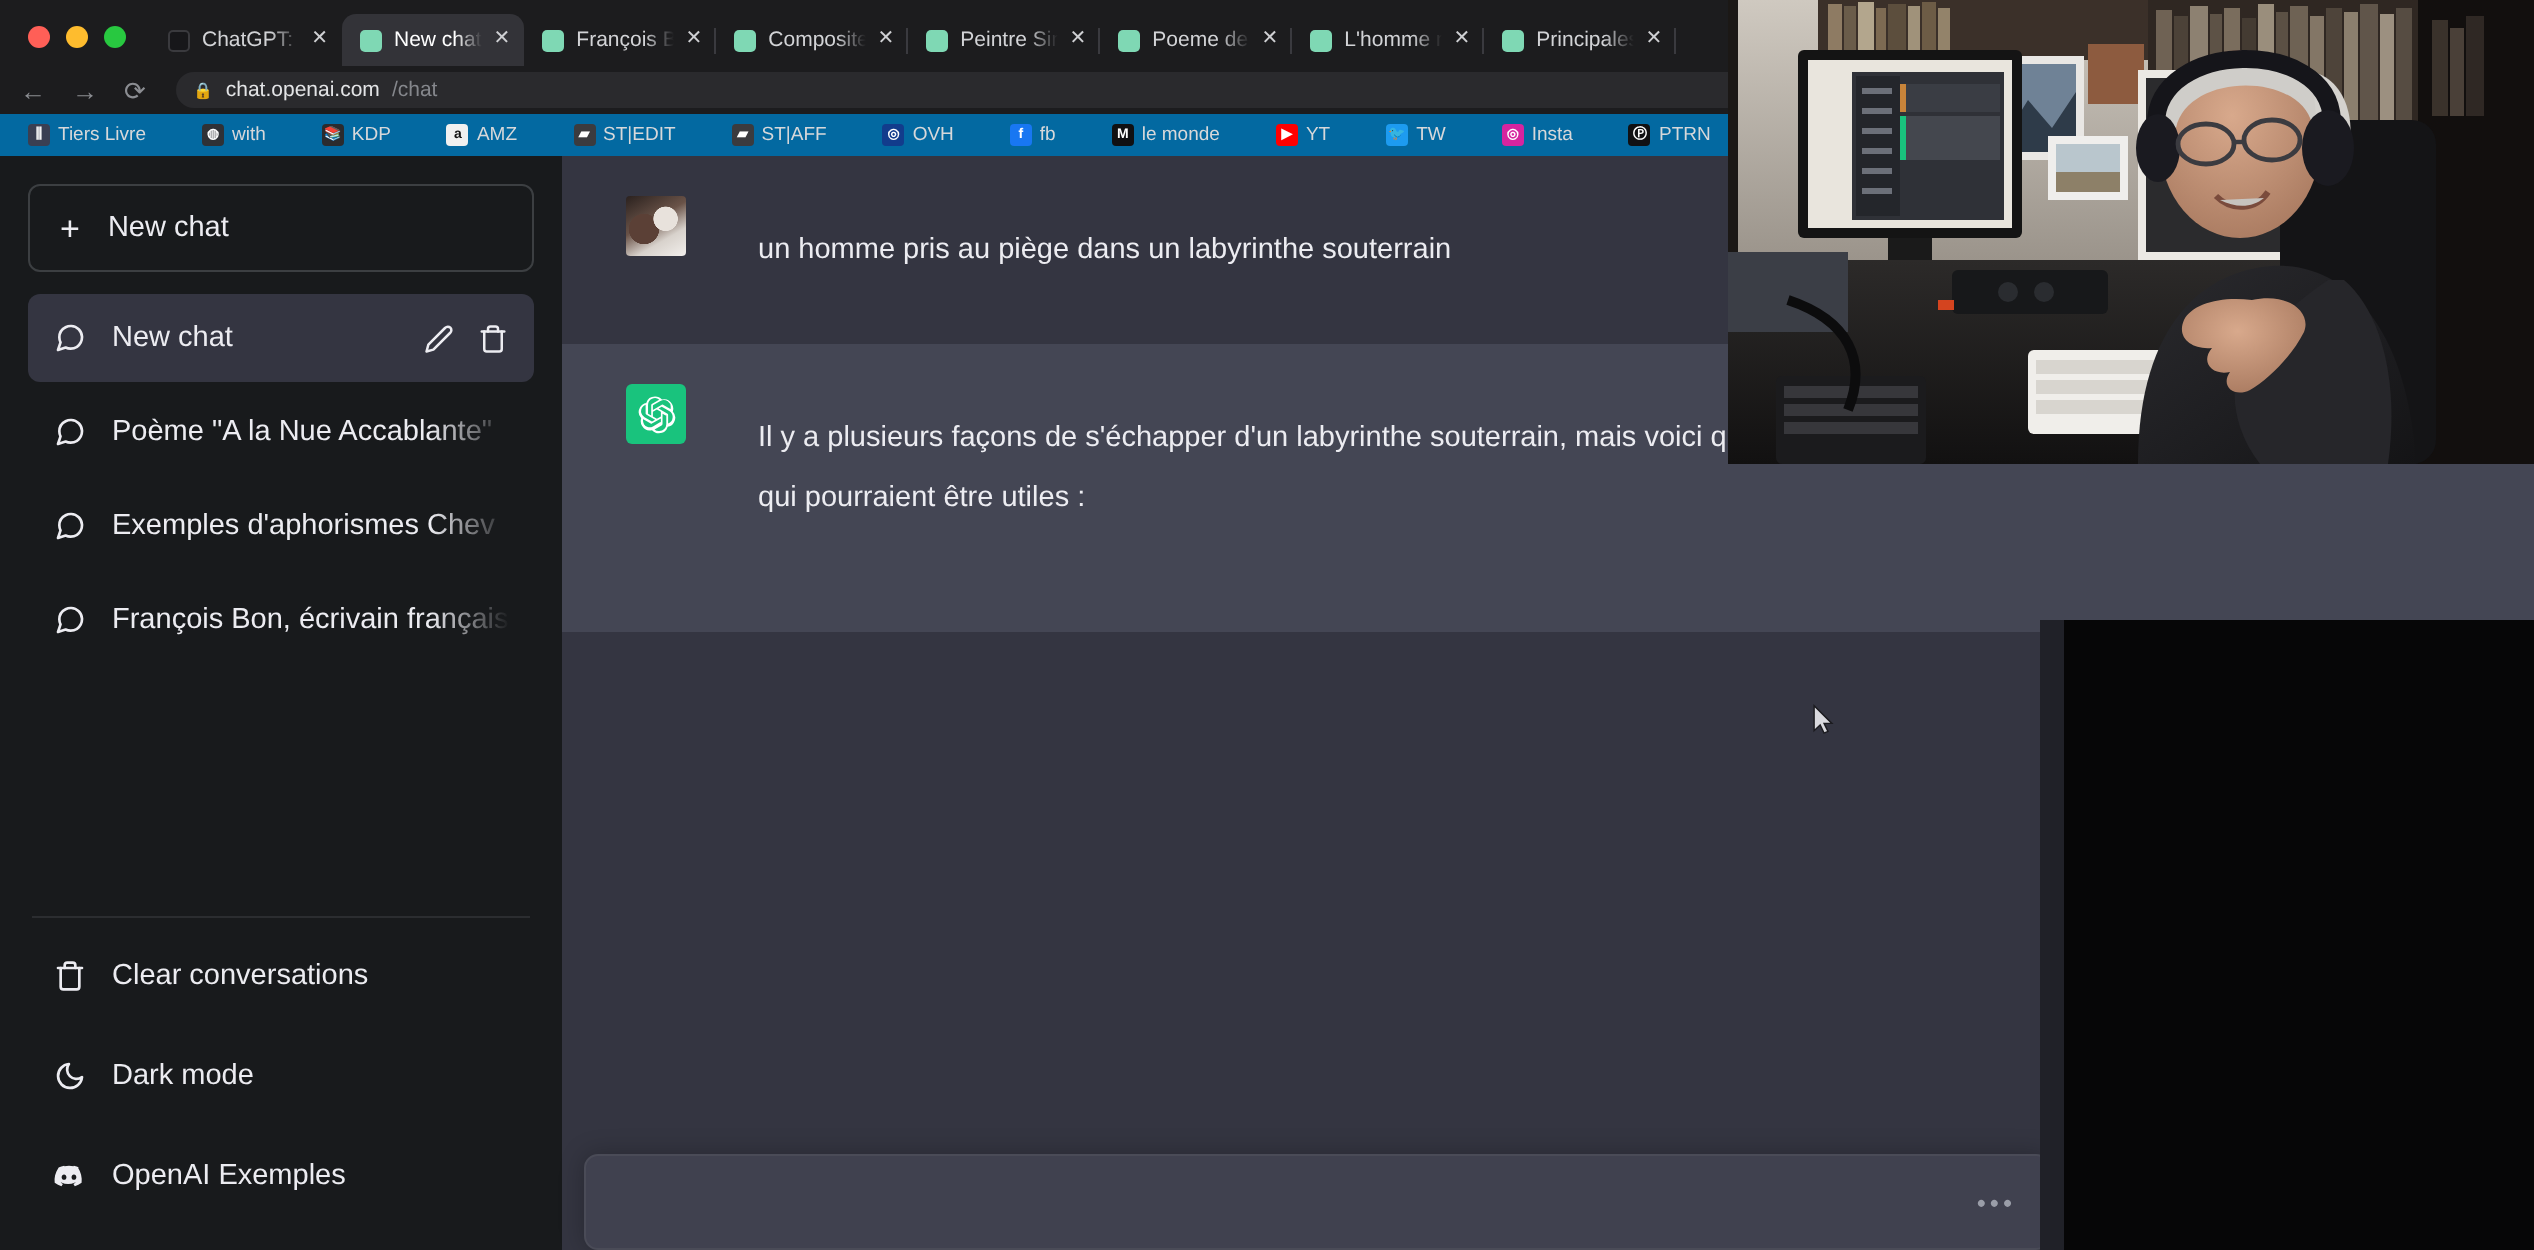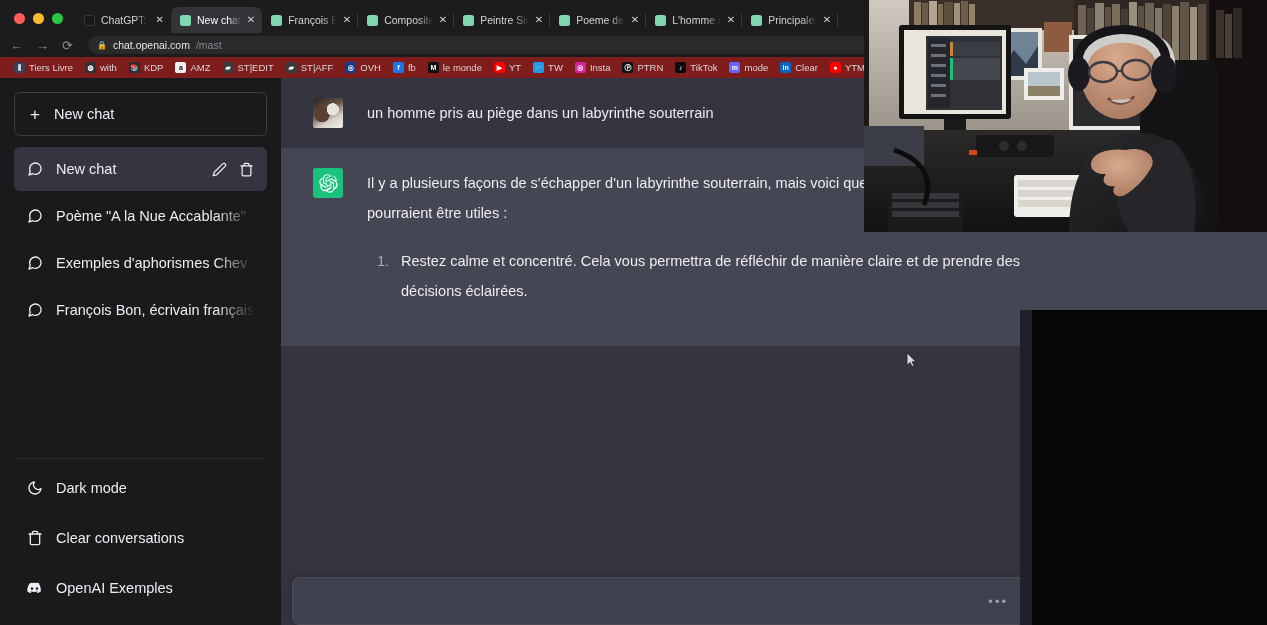--- a/index.html
+++ b/index.html
@@ -49,21 +49,21 @@
   .omnibox {
     flex:1; height:18px; border-radius:9px; background:#2a2a2d;
     display:flex; align-items:center; gap:6px; padding:0 9px;
     font-size:10.5px; color:#e3e4e6; margin-left:2px;
   }
   .omnibox .lock { font-size:8px; color:#9a9ca0; }
   .omnibox .path { color:#85878c; }
 
   .bookmarks {
     position:absolute; left:0; top:57px; width:1267px; height:21px;
-    background:#7f1d1d; display:flex; align-items:center; gap:0px; padding:0 8px; overflow:hidden;
+    background:#0369a1; display:flex; align-items:center; gap:16px; padding:0 8px; overflow:hidden;
   }
   .bm { display:flex; align-items:center; gap:4px; padding:0 6px; font-size:9.5px; color:#d7d8da; white-space:nowrap; }
   .bmicon { width:11px; height:11px; border-radius:2px; flex:0 0 auto; display:flex; align-items:center; justify-content:center;
             font-size:7px; color:#fff; font-weight:bold; line-height:1; overflow:hidden; }
 
   
   .page { position:absolute; left:0; top:78px; width:1267px; height:547px; background:#0c0c0e; }
 
   
   .sidebar {
@@ -106,21 +106,21 @@
   .msg-inner { display:flex; gap:24px; width:752px; margin-left:32px; }
   .avatar { width:30px; height:30px; flex:0 0 auto; border-radius:2px; overflow:hidden; }
   .avatar.photo {
     background:
       radial-gradient(circle at 66% 38%, #e8e2dc 0 22%, transparent 23%),
       radial-gradient(circle at 30% 55%, #5b4036 0 28%, transparent 29%),
       linear-gradient(150deg, #2a211e 0%, #6a5348 42%, #d8d2cc 70%, #f2efec 100%);
   }
   .avatar.gpt { background:#19c37d; display:flex; align-items:center; justify-content:center; border-radius:3px; }
   .msgtext { color:#ececf1; font-size:14.5px; line-height:30px; }
-  .msgtext p { margin:0; }
+  .msgtext p { margin:12px; }
   .msgtext ol { margin:18px 0 0 0; padding-left:26px; list-style:decimal; }
   .msgtext ol li::marker { color:#a9acb8; }
   .msgtext ol li { padding-left:8px; }
 
   
   .composer-wrap { position:absolute; left:0; bottom:0; width:986px; background:#343541; padding-bottom:0; }
   .composer {
     margin:0 auto; width:733px; height:48px; margin-left:11px;
     background:#40414f; border-radius:7px; border:1px solid #4a4b57;
     display:flex; align-items:center; justify-content:flex-end; padding:0 16px;
@@ -205,21 +205,21 @@
       </div>
   </div>
 
   <div class="toolbar">
     <span class="navbtn">←</span>
     <span class="navbtn">→</span>
     <span class="navbtn">⟳</span>
     <div class="omnibox">
       <span class="lock">🔒</span>
       <span>chat.openai.com</span>
-        <span class="path">/mast</span>
+        <span class="path">/chat</span>
     </div>
   </div>
 
   <div class="bookmarks" id="bookmarks">
       <div class="bm">
         <span class="bmicon" style="background: rgb(58, 63, 82);">⫼</span>
         <span>Tiers Livre</span>
       </div>
       <div class="bm">
         <span class="bmicon" style="background: rgb(47, 49, 54);">◍</span>
@@ -339,33 +339,33 @@
               </svg>
             </span>
             <span class="ctitle">François Bon, écrivain français</span>
           </div>
         </div>
       <div class="divider"></div>
       <div class="botlist" id="botlist">
           <div class="botitem">
             <span class="ico">
               <svg width="16" height="16" viewBox="0 0 24 24" fill="none" stroke="#ececf1" stroke-width="2" stroke-linecap="round" stroke-linejoin="round">
-                <path d="M21 12.79A9 9 0 1 1 11.21 3 7 7 0 0 0 21 12.79z"></path>
-              </svg>
-            </span>
-            <span>Dark mode</span>
-          </div>
-          <div class="botitem">
-            <span class="ico">
-              <svg width="16" height="16" viewBox="0 0 24 24" fill="none" stroke="#ececf1" stroke-width="2" stroke-linecap="round" stroke-linejoin="round">
                 <polyline points="3 6 5 6 21 6"></polyline>
                 <path d="M19 6v14a2 2 0 0 1-2 2H7a2 2 0 0 1-2-2V6m3 0V4a2 2 0 0 1 2-2h4a2 2 0 0 1 2 2v2"></path>
               </svg>
             </span>
             <span>Clear conversations</span>
+          </div>
+          <div class="botitem">
+            <span class="ico">
+              <svg width="16" height="16" viewBox="0 0 24 24" fill="none" stroke="#ececf1" stroke-width="2" stroke-linecap="round" stroke-linejoin="round">
+                <path d="M21 12.79A9 9 0 1 1 11.21 3 7 7 0 0 0 21 12.79z"></path>
+              </svg>
+            </span>
+            <span>Dark mode</span>
           </div>
           <div class="botitem">
             <span class="ico">
               <svg width="17" height="17" viewBox="0 0 24 24" fill="#ececf1">
                 <path d="M19.3 5.3A16 16 0 0 0 15.4 4l-.2.4a15 15 0 0 0-6.4 0L8.6 4a16 16 0 0 0-3.9 1.3C2.2 9 1.5 12.6 1.9 16.1a16 16 0 0 0 4.8 2.4l1-1.6a10 10 0 0 1-1.6-.8l.4-.3a11.4 11.4 0 0 0 9.8 0l.4.3c-.5.3-1 .6-1.6.8l1 1.6a16 16 0 0 0 4.8-2.4c.5-4-.6-7.6-2.6-10.8zM8.5 14c-.9 0-1.7-.9-1.7-1.9s.8-1.9 1.7-1.9 1.7.9 1.7 1.9-.7 1.9-1.7 1.9zm7 0c-1 0-1.7-.9-1.7-1.9s.7-1.9 1.7-1.9 1.7.9 1.7 1.9-.8 1.9-1.7 1.9z"></path>
               </svg>
             </span>
             <span>OpenAI Exemples</span>
           </div>
         </div>
@@ -384,23 +384,20 @@
 
       <div class="msgrow assistant" style="padding-bottom:40px;">
         <div class="msg-inner">
           <div class="avatar gpt">
             <svg width="19" height="19" viewBox="0 0 41 41" fill="#fff" aria-hidden="true">
               <path d="M37.53 16.79a9.9 9.9 0 0 0-.85-8.13 10.02 10.02 0 0 0-10.79-4.8A9.9 9.9 0 0 0 18.4.5a10.02 10.02 0 0 0-9.55 6.93 9.9 9.9 0 0 0-6.62 4.8 10.02 10.02 0 0 0 1.23 11.74 9.9 9.9 0 0 0 .85 8.14 10.02 10.02 0 0 0 10.79 4.8 9.9 9.9 0 0 0 7.48 3.33 10.02 10.02 0 0 0 9.56-6.94 9.9 9.9 0 0 0 6.61-4.8 10.02 10.02 0 0 0-1.23-11.72Zm-15.1 21.1a7.43 7.43 0 0 1-4.77-1.72l.23-.13 7.93-4.58a1.29 1.29 0 0 0 .65-1.13V19.13l3.35 1.94a.12.12 0 0 1 .7.09v9.26a7.47 7.47 0 0 1-7.46 7.46ZM6.4 30.05a7.43 7.43 0 0 1-.89-5l.24.14 7.93 4.58a1.29 1.29 0 0 0 1.3 0l9.69-5.59v3.87a.12.12 0 0 1-.5.1l-8.02 4.63a7.47 7.47 0 0 1-10.2-2.73ZM4.32 12.74a7.43 7.43 0 0 1 3.9-3.27v9.42a1.28 1.28 0 0 0 .64 1.12l9.65 5.57-3.35 1.94a.12.12 0 0 1-.12 0L7.03 22.9a7.47 7.47 0 0 1-2.73-10.17Zm27.54 6.41-9.68-5.63 3.34-1.93a.12.12 0 0 1 .12 0l8.02 4.63a7.46 7.46 0 0 1-1.15 13.45v-9.42a1.28 1.28 0 0 0-.65-1.1Zm3.33-5.01-.24-.15-7.92-4.6a1.29 1.29 0 0 0-1.3 0l-9.68 5.59V10.1a.12.12 0 0 1 .05-.1l8.02-4.63a7.46 7.46 0 0 1 11.08 7.72ZM14.25 21l-3.35-1.93a.12.12 0 0 1-.06-.1V9.72a7.46 7.46 0 0 1 12.23-5.73l-.24.14-7.93 4.58a1.29 1.29 0 0 0-.65 1.12v11.16Zm1.82-3.93 4.31-2.49 4.32 2.49v4.97l-4.31 2.49-4.32-2.49v-4.97Z"></path>
             </svg>
           </div>
           <div class="msgtext">
             <p>Il y a plusieurs façons de s'échapper d'un labyrinthe souterrain, mais voici quelques conseils généraux qui pourraient être utiles :</p>
-            <ol>
-              <li>Restez calme et concentré. Cela vous permettra de réfléchir de manière claire et de prendre des décisions éclairées.</li>
-            </ol>
           </div>
         </div>
       </div>
 
       <div class="composer-wrap">
         <div class="composer">
           <span class="dots">•••</span>
         </div>
       </div>
 

